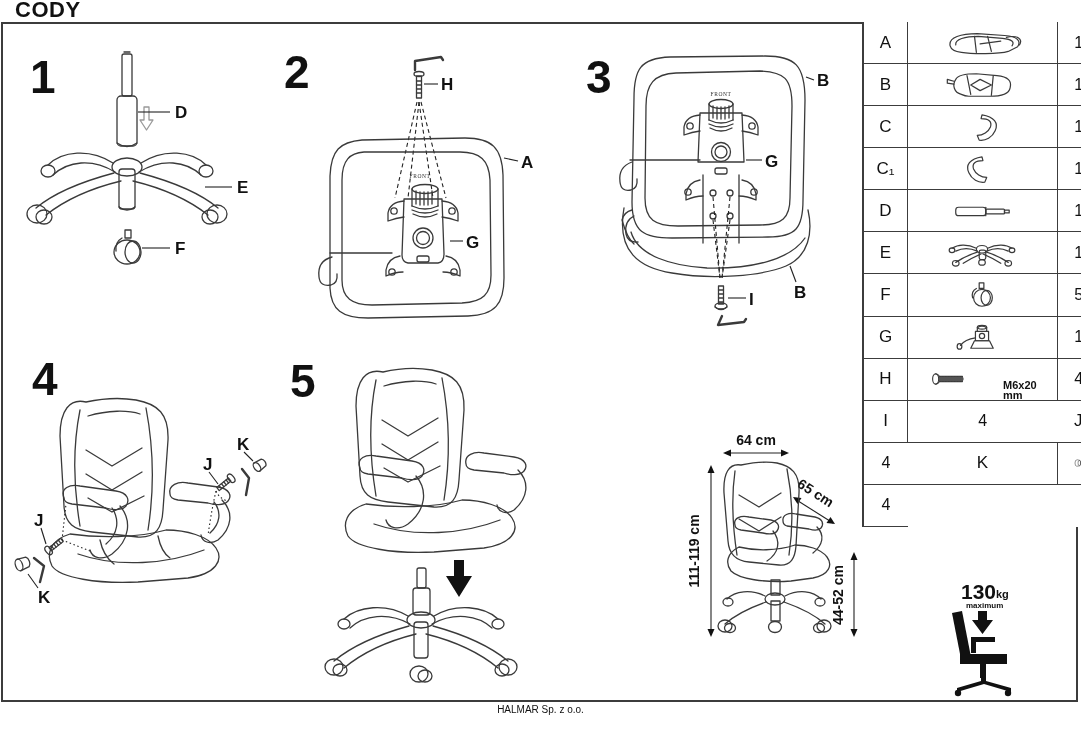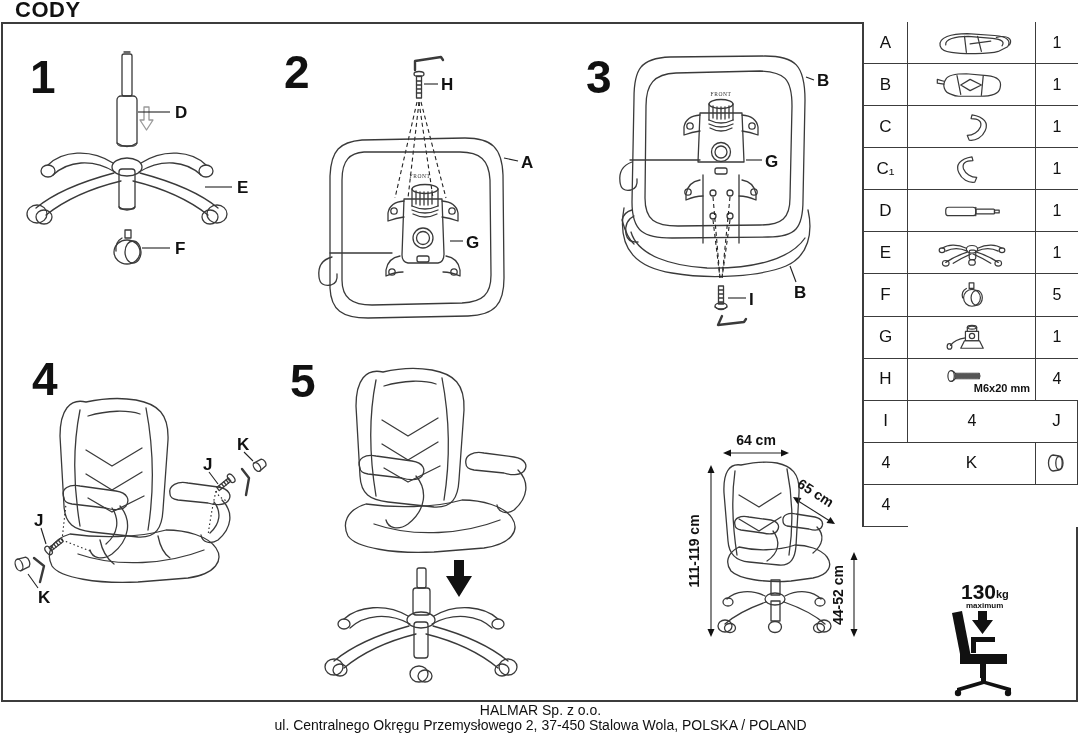--- a/index.html
+++ b/index.html
@@ -19,25 +19,25 @@
   .dash{stroke-dasharray:4 3;}
   .dot{stroke-dasharray:1.5 2.6;}
   .solid{fill:#111;stroke:none;}
   .grayln{stroke:#999;}
   
   #parts-table{left:862px;top:22px;width:216px;height:505px;display:grid;
     grid-template-columns:44px 1fr 42px;grid-auto-rows:1fr;
     border-left:2px solid #3c3c3c;box-sizing:border-box;background:#fff;}
   .pcell{border-bottom:1.5px solid #3c3c3c;display:flex;align-items:center;justify-content:center;box-sizing:border-box;}
   .pletter{border-right:1.5px solid #3c3c3c;font-size:17px;}
-  .pimg{border-right:1.5px solid #3c3c3c;flex-direction:column;}
+  .pimg{border-right:1.5px solid #3c3c3c;flex-direction:row;}
   .pqty{font-size:16px;}
   .bolt-size{font-size:11px;font-weight:bold;align-self:flex-end;padding-right:5px;margin-top:-3px;line-height:10px;}
   
-  #footer{left:0;top:703px;width:1081px;text-align:center;font-size:14px;line-height:14.5px;}
+  #footer{left:0;top:703px;width:1081px;text-align:center;font-size:10px;line-height:14.5px;}
   
   .wt-num{font:bold 21px "Liberation Sans",sans-serif;fill:#111;stroke:none;}
   .wt-kg{font:bold 11px "Liberation Sans",sans-serif;fill:#111;stroke:none;}
   .wt-max{font:bold 8px "Liberation Sans",sans-serif;fill:#111;stroke:none;}
 </style>
 </head>
 <body>
 
 <div class="abs" id="page-title">CODY</div>
 <div class="abs" id="main-border"></div>
@@ -504,14 +504,13 @@
       <path d="M46,4 a4.5,8 0 1 0 0,16 l6,-1 a4,7 0 0 0 0,-14 z"></path>
       <ellipse cx="52" cy="12" rx="3.2" ry="6.5"></ellipse>
     </g>
       </svg>
   </div>
   <div class="pcell pqty">4</div>
 </div>
 
 <div class="abs" id="footer">
   <div>HALMAR Sp. z o.o.</div>
-  <div>ul. Centralnego Okręgu Przemysłowego 2, 37-450 Stalowa Wola, POLSKA / POLAND</div>
 </div>
 
 </body></html>

